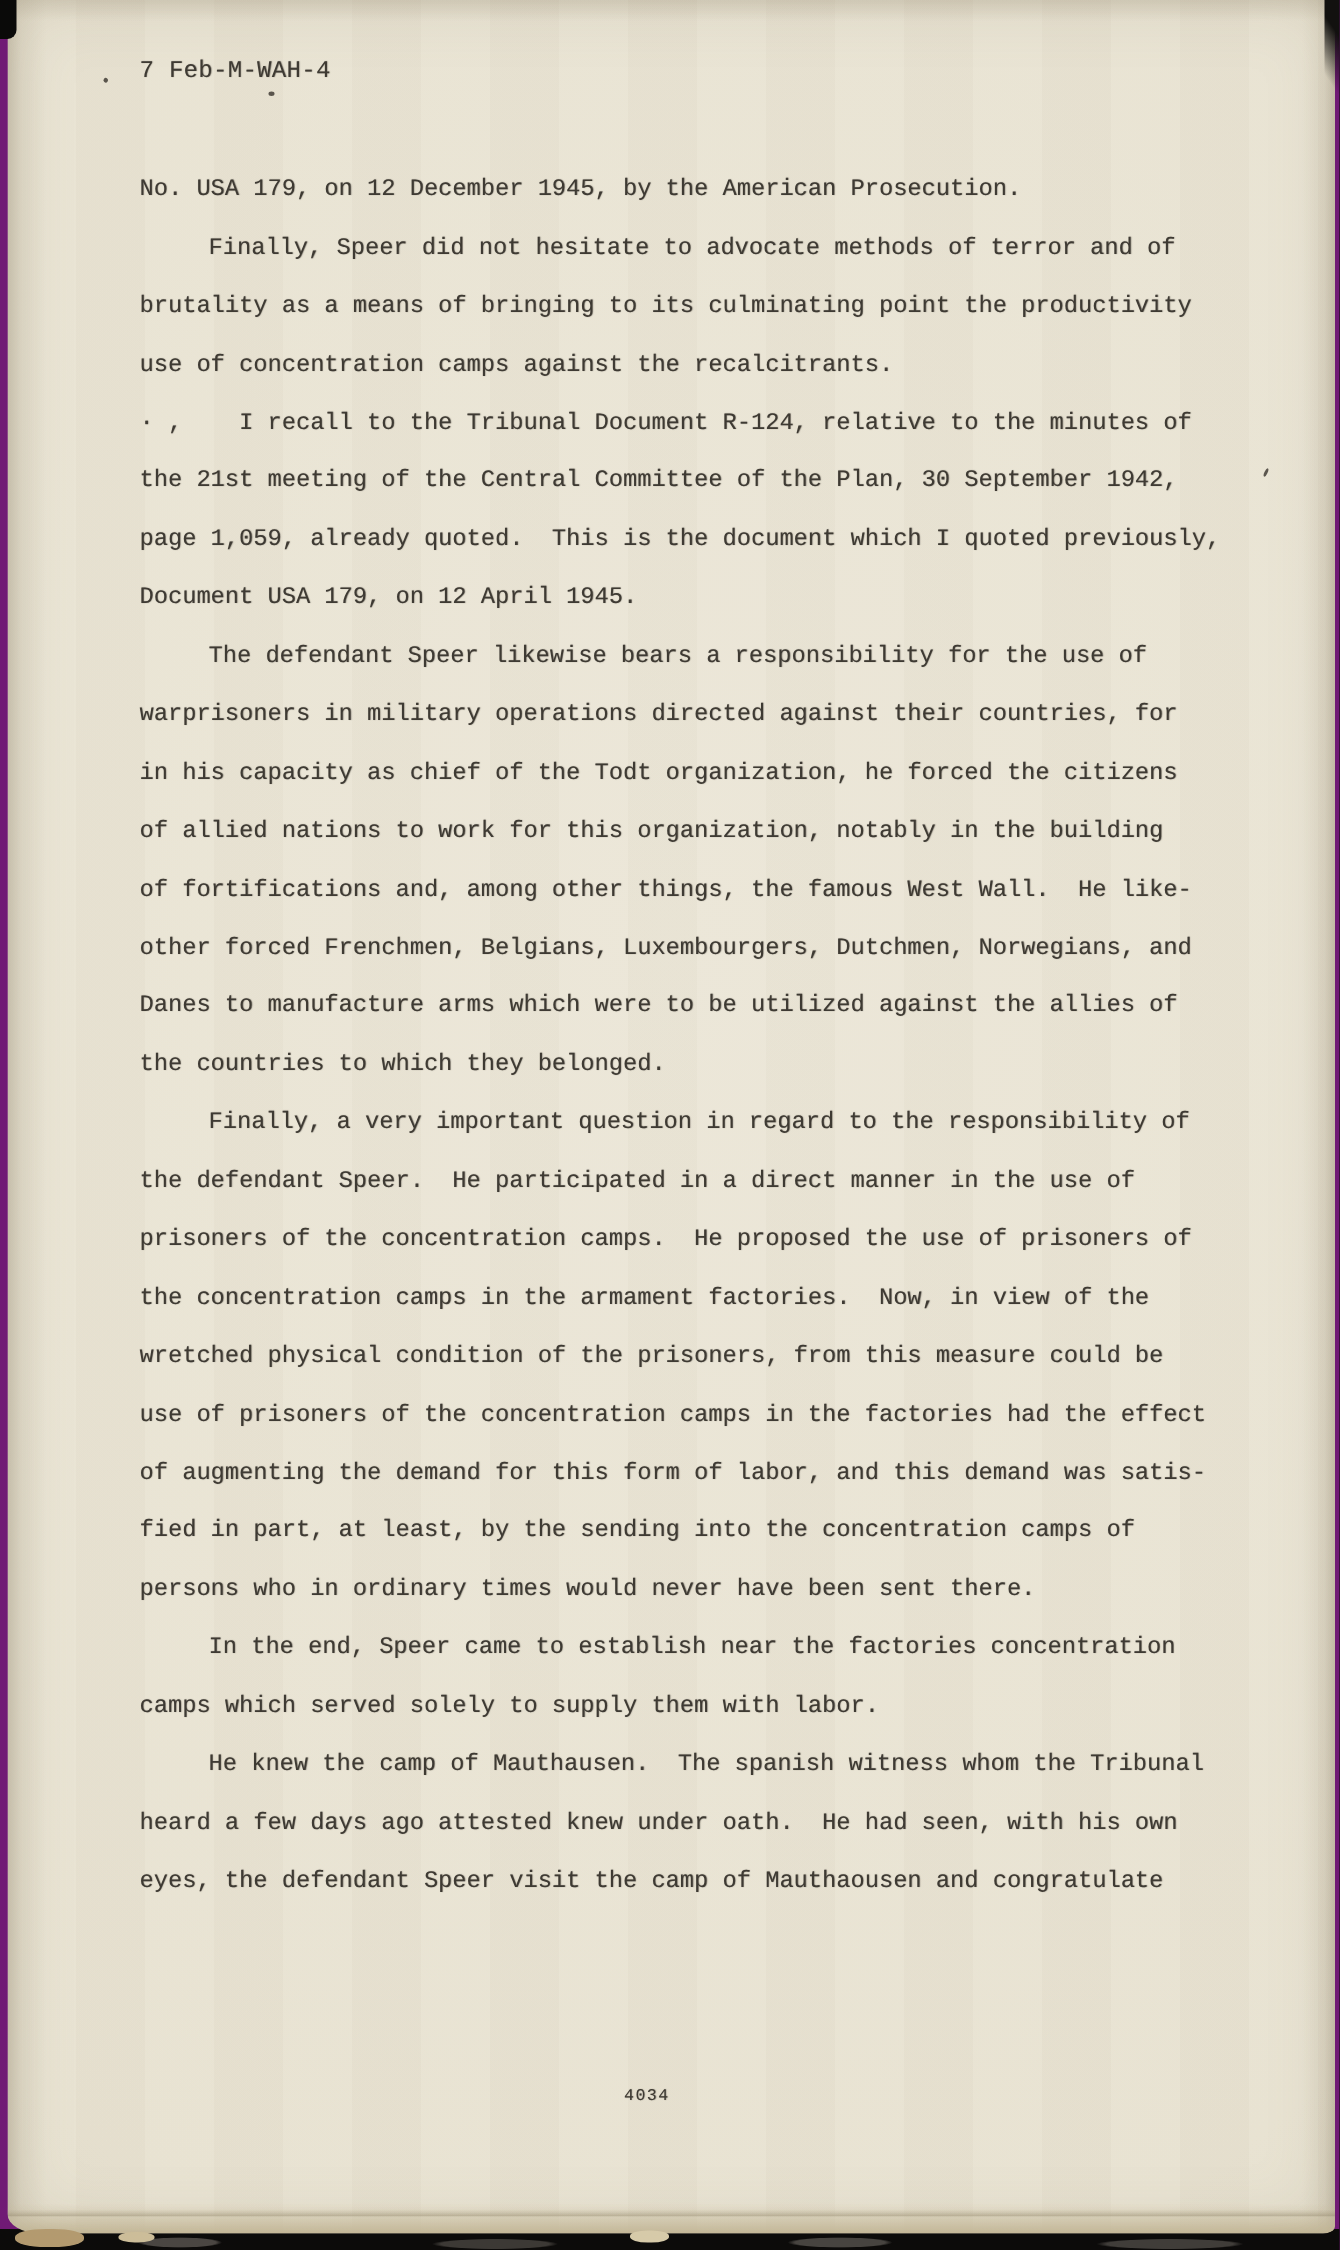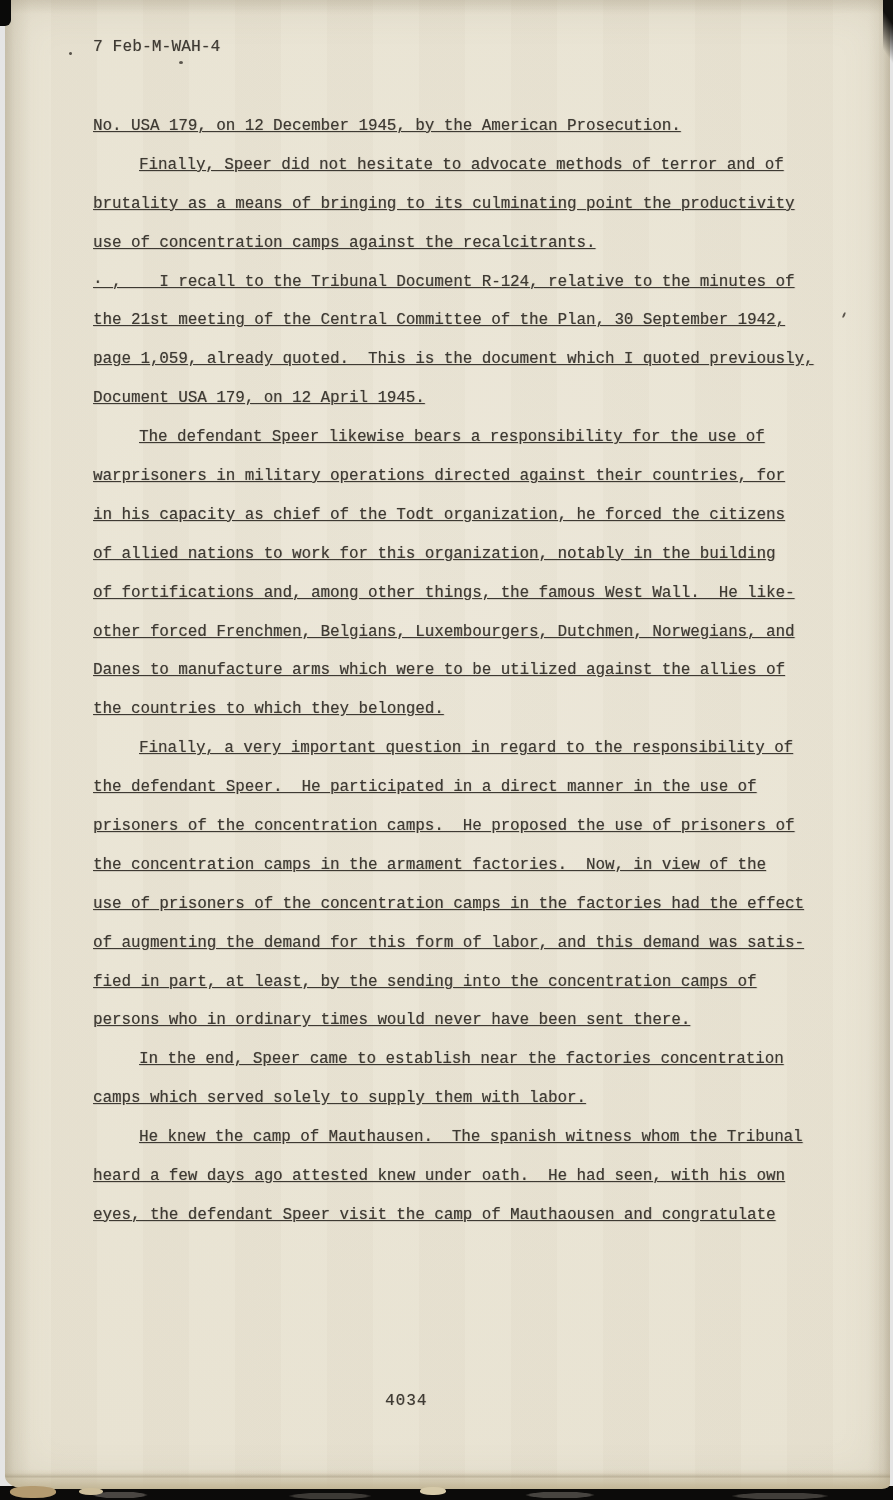--- a/index.html
+++ b/index.html
@@ -8,21 +8,21 @@
     width: 893px;
     height: 1500px;
     overflow: hidden;
     background: #0e0d0b;
     font-family: "Liberation Mono", "DejaVu Sans Mono", monospace;
   }
   .canvas {
     position: relative;
     width: 893px;
     height: 1500px;
-    background: #e5e5e5;
+    background: #701a75;
   }
   
   .scan-strip {
     position: absolute;
     left: 0; right: 0; bottom: 0;
     height: 14px;
     background:
       radial-gradient(ellipse 40px 5px at 120px 9px, #4a4642 0 60%, transparent 70%),
       radial-gradient(ellipse 60px 5px at 330px 10px, #3c3935 0 60%, transparent 70%),
       radial-gradient(ellipse 50px 5px at 560px 9px, #474440 0 60%, transparent 70%),
@@ -94,28 +94,27 @@
     position: absolute;
     left: 88px;
     top: 107px;
     width: 760px;
   }
   .line {
     height: 38.9px;
     line-height: 38.9px;
     font-size: 15.8px;
     white-space: pre;
-    text-decoration: underline;
   }
   .line.indent { padding-left: 46px; }
   .page-number {
     position: absolute;
-    left: 380px;
+    left: 411px;
     top: 1392px;
-    font-size: 16px;
+    font-size: 11px;
     letter-spacing: 1px;
   }
 </style>
 </head>
 <body>
 
 <div class="canvas">
   <div class="scan-strip"></div>
 
   <div class="paper">
@@ -135,20 +134,21 @@
         <div class="typed line">in his capacity as chief of the Todt organization, he forced the citizens</div>
         <div class="typed line">of allied nations to work for this organization, notably in the building</div>
         <div class="typed line">of fortifications and, among other things, the famous West Wall.  He like-</div>
         <div class="typed line">other forced Frenchmen, Belgians, Luxembourgers, Dutchmen, Norwegians, and</div>
         <div class="typed line">Danes to manufacture arms which were to be utilized against the allies of</div>
         <div class="typed line">the countries to which they belonged.</div>
         <div class="typed line indent">Finally, a very important question in regard to the responsibility of</div>
         <div class="typed line">the defendant Speer.  He participated in a direct manner in the use of</div>
         <div class="typed line">prisoners of the concentration camps.  He proposed the use of prisoners of</div>
         <div class="typed line">the concentration camps in the armament factories.  Now, in view of the</div>
+        <div class="typed line">wretched physical condition of the prisoners, from this measure could be</div>
         <div class="typed line">use of prisoners of the concentration camps in the factories had the effect</div>
         <div class="typed line">of augmenting the demand for this form of labor, and this demand was satis-</div>
         <div class="typed line">fied in part, at least, by the sending into the concentration camps of</div>
         <div class="typed line">persons who in ordinary times would never have been sent there.</div>
         <div class="typed line indent">In the end, Speer came to establish near the factories concentration</div>
         <div class="typed line">camps which served solely to supply them with labor.</div>
         <div class="typed line indent">He knew the camp of Mauthausen.  The spanish witness whom the Tribunal</div>
         <div class="typed line">heard a few days ago attested knew under oath.  He had seen, with his own</div>
         <div class="typed line">eyes, the defendant Speer visit the camp of Mauthaousen and congratulate</div>
       </div>

